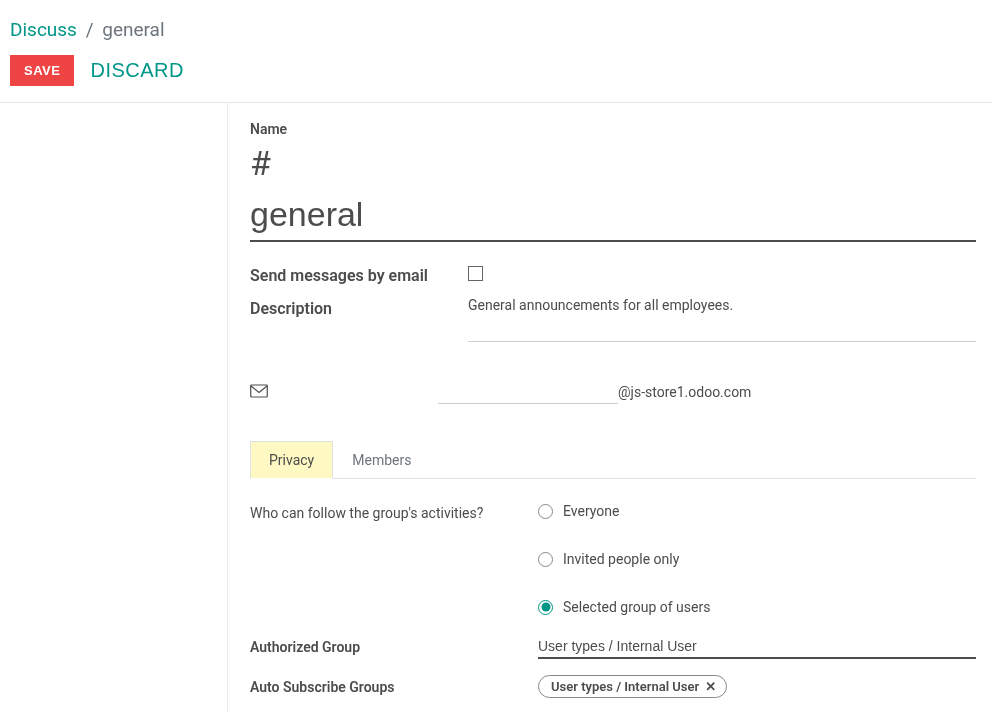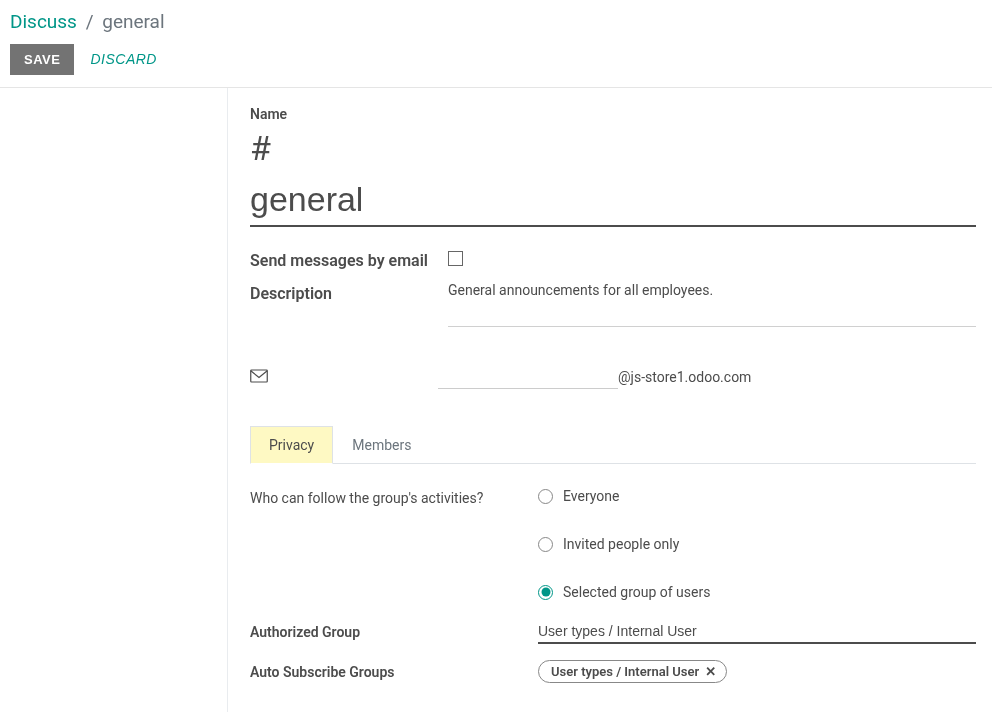--- a/index.html
+++ b/index.html
@@ -11,57 +11,57 @@
     width: 992px;
     height: 712px;
     overflow: hidden;
   }
   .header {
     padding: 10px 10px 0 10px;
   }
   .breadcrumb {
     font-size: 19px;
     margin-bottom: 10px;
+    margin-top: 8px;
   }
   .breadcrumb .root {
     color: #009688;
     cursor: pointer;
   }
   .breadcrumb .sep {
     color: #6c757d;
     margin: 0 4px;
   }
   .breadcrumb .current {
     color: #6c757d;
   }
   .action-bar {
     display: flex;
     gap: 12px;
     align-items: center;
     padding-bottom: 12px;
   }
   .btn-save {
-    background: #737373;
+    background: #ef4444;
     color: #fff;
     border: none;
     padding: 8px 14px;
     font-size: 13px;
     font-weight: 600;
     letter-spacing: 0.5px;
     cursor: pointer;
   }
   .btn-discard {
     background: none;
     border: none;
     color: #009688;
-    font-size: 14px;
+    font-size: 20px;
     letter-spacing: 0.5px;
     cursor: pointer;
     padding: 8px 4px;
-    font-style: italic;
   }
   .divider {
     border-top: 1px solid #e5e5e5;
     width: 100%;
   }
   .content-wrap {
     display: flex;
   }
   .left-gutter {
     width: 228px;
@@ -106,20 +106,21 @@
   .form-row .row-label {
     width: 198px;
     flex-shrink: 0;
     font-weight: 600;
     color: #4c4c4c;
     font-size: 16px;
     padding-top: 2px;
   }
   .form-row .row-value {
     flex: 1;
+    margin-left: 20px;
   }
   .checkbox {
     width: 15px;
     height: 15px;
     border: 1px solid #666;
     background: #fff;
     cursor: pointer;
     margin-top: 2px;
   }
   .desc-text {

